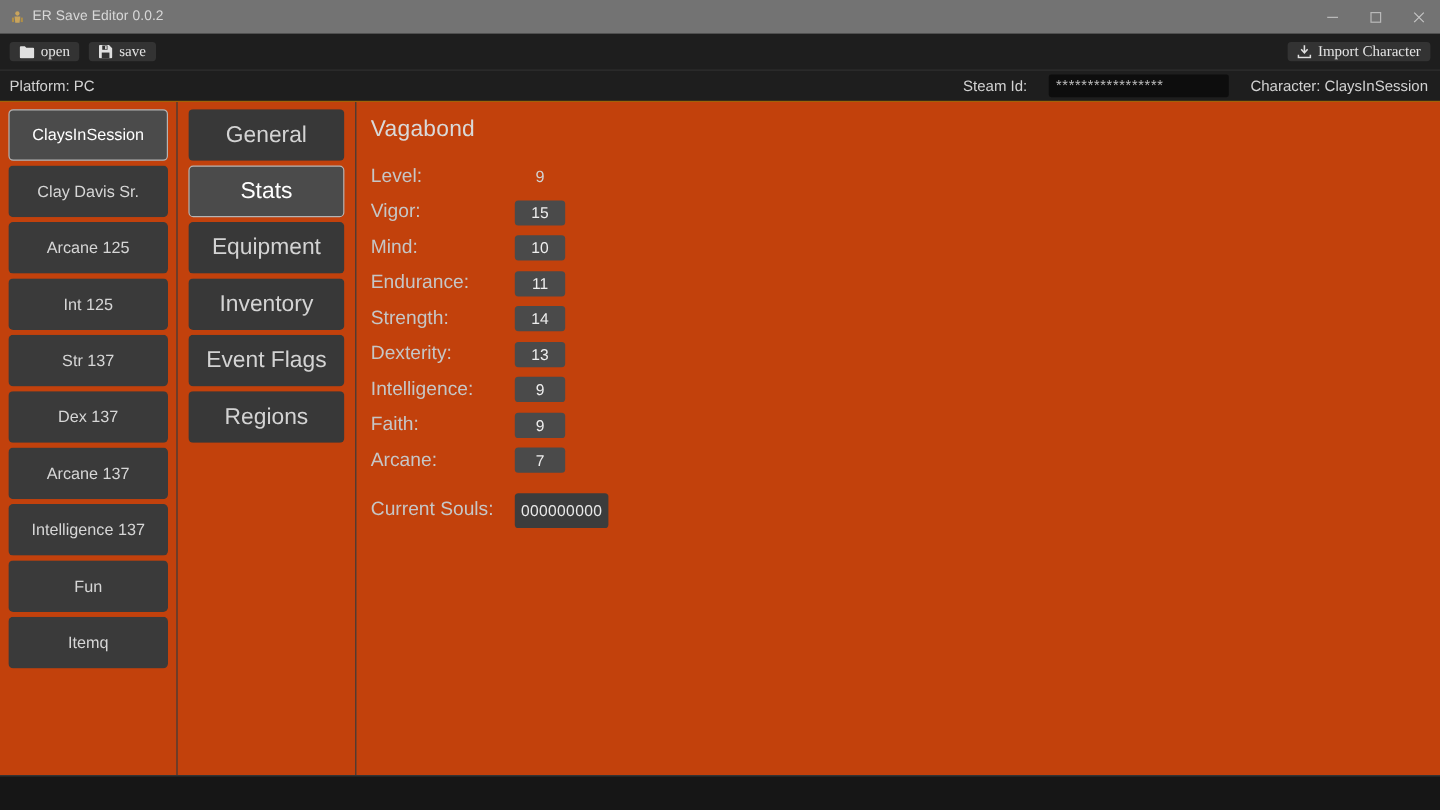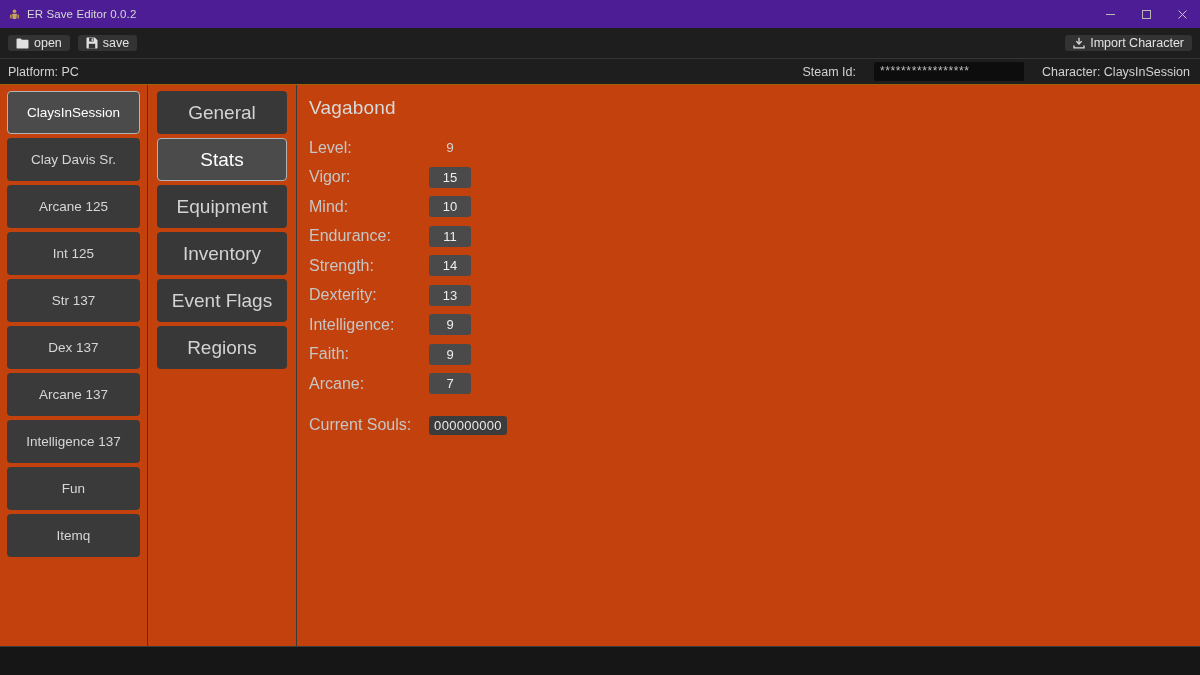--- a/index.html
+++ b/index.html
@@ -17,21 +17,21 @@
     width: 1200px;
     height: 675px;
     display: flex;
     flex-direction: column;
     background: #1c1c1c;
   }
 
   
   .titlebar {
     height: 28px;
-    background: #4c1d95;
+    background: #737373;
     display: flex;
     align-items: center;
     flex: 0 0 28px;
     position: relative;
   }
   .titlebar-left {
     display: flex;
     align-items: center;
     gap: 6px;
     padding-left: 8px;
@@ -68,21 +68,21 @@
     padding: 0 8px;
     gap: 8px;
   }
   .tb-btn {
     height: 16px;
     background: #333333;
     border: none;
     border-radius: 3px;
     color: #e3e3e3;
     font-size: 12.5px;
-    font-family: Liberation Sans, sans-serif;
+    font-family: Liberation Serif, serif;
     display: inline-flex;
     align-items: center;
     gap: 5px;
     padding: 0 8px;
     cursor: pointer;
     line-height: 1;
   }
   .tb-btn svg { display: block; }
   .tb-spacer { flex: 1 1 auto; }
 
@@ -234,21 +234,21 @@
   }
 
   .souls-row {
     height: 29.5px;
     display: flex;
     align-items: center;
     margin-top: 12px;
   }
   .souls-input {
     width: 78px;
-    height: 19px;
+    height: 29px;
     background: #3c3c3c;
     border: none;
     border-radius: 3px;
     color: #e9e9e9;
     font-family: "Liberation Sans", sans-serif;
     font-size: 13px;
     text-align: center;
     line-height: 21px;
     letter-spacing: 0.3px;
     padding: 0;

